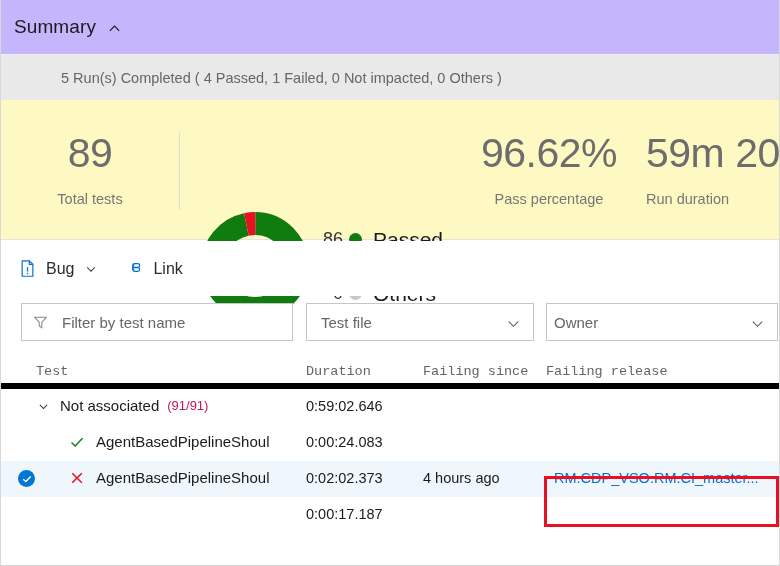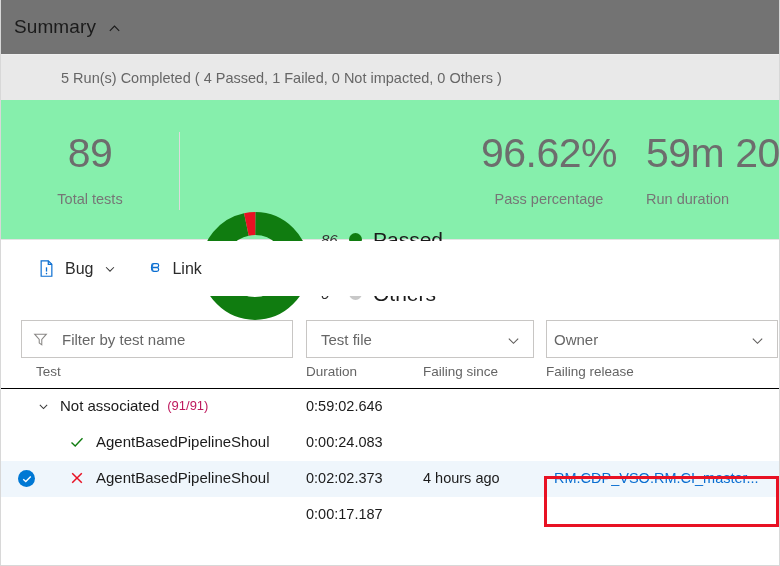--- a/index.html
+++ b/index.html
@@ -15,21 +15,21 @@
     width: 780px; height: 566px;
     background: #ffffff;
     border: 1px solid #d8d8d8;
     border-top: none;
     overflow: hidden;
   }
 
   
   .summary-header {
     position: absolute; left: 0; top: 0; width: 780px; height: 55px;
-    background: #737373;
+    background: #c4b5fd;
     display: flex; align-items: center;
     padding-left: 13px;
     border-bottom: 1px solid #eeeeee;
   }
   .summary-title {
     font-size: 19px; color: #1b1b1b; font-weight: 400; letter-spacing: .1px;
   }
   .chev-up {
     margin-left: 11px; display: inline-block;
     width: 15px; height: 15px; position: relative; top: 1px;
@@ -41,82 +41,82 @@
     position: absolute; left: 0; top: 55px; width: 780px; height: 45px;
     background: #e9e9e9;
     display: flex; align-items: center;
     padding-left: 60px;
   }
   .run-strip-text { font-size: 14.5px; color: #666666; }
 
   
   .stats {
     position: absolute; left: 0; top: 100px; width: 780px; height: 140px;
-    background: #86efac;
+    background: #fef9c3;
     border-bottom: 1px solid #e3e3e3;
   }
   .stat-block { position: absolute; text-align: center; }
   .big-num {
     font-size: 41px; color: #6d6d6d; font-weight: 400;
     line-height: 1; letter-spacing: -.5px; white-space: nowrap;
   }
   .stat-label { font-size: 14.5px; color: #767676; margin-top: 17px; white-space: nowrap; }
 
   #total-block { left: 34px; top: 33px; width: 110px; }
   .vdivider { position: absolute; left: 178px; top: 32px; width: 1px; height: 78px; background: #dcdcdc; }
 
   
   #donut { position: absolute; left: 198px; top: 110px; width: 112px; height: 112px; }
 
   
   #legend { position: absolute; left: 320px; top: 126px; width: 140px; }
   .legend-row { display: flex; align-items: center; height: 27px; }
   .legend-count {
-    width: 22px; font-size: 15px; color: #333; text-align: left; font-style: italic;
+    width: 22px; font-size: 18px; color: #333; text-align: right;
   }
   .legend-dot { width: 13px; height: 13px; border-radius: 50%; margin-left: 6px; }
   .legend-name { font-size: 21px; color: #1b1b1b; margin-left: 11px; }
 
   #pass-pct-block { left: 468px; top: 33px; width: 160px; }
   #duration-block { left: 645px; top: 33px; width: 180px; text-align: left; }
   #duration-block .stat-label { text-align: left; }
   #duration-block .big-num { text-align: left; }
 
   
   .toolbar {
     position: absolute; left: 0; top: 241px; width: 780px; height: 55px;
-    display: flex; align-items: center; padding-left: 36px; background:#fff;
+    display: flex; align-items: center; padding-left: 17px; background:#fff;
   }
   .tb-item { display: flex; align-items: center; cursor: default; }
   .tb-icon { width: 19px; height: 19px; display: inline-block; }
   .tb-label { font-size: 16px; color: #2b2b2b; margin-left: 9px; }
   .tb-chev { margin-left: 10px; width: 14px; height: 14px; display:inline-block; }
   #link-item { margin-left: 27px; }
 
   
-  .filters { position: absolute; left: 0; top: 320px; width: 780px; height: 42px; }
+  .filters { position: absolute; left: 0; top: 303px; width: 780px; height: 42px; }
   .fbox {
     position: absolute; top: 0; height: 38px;
     border: 1px solid #c8c6c4; background: #fff;
     display: flex; align-items: center;
   }
   #filter-name { left: 20px; width: 272px; padding-left: 10px; }
   #filter-testfile { left: 305px; width: 228px; padding-left: 14px; }
   #filter-owner { left: 545px; width: 232px; padding-left: 7px; }
   .funnel { width: 17px; height: 17px; display:inline-block; }
   .fbox-text { font-size: 15px; color: #666666; }
   #filter-name .fbox-text { margin-left: 13px; }
   .fchev {
     position: absolute; right: 12px; top: 12px; width: 15px; height: 15px;
   }
 
   
   .table { position: absolute; left: 0; top: 356px; width: 780px; }
   .thead {
-    position: relative; height: 33px; border-bottom: 1px solid #000000;
+    position: relative; height: 33px; border-bottom: 6px solid #000000; font-family: Liberation Mono, monospace;
   }
   .th { position: absolute; top: 8px; font-size: 13.5px; color: #646464; }
   #th-test { left: 35px; }
   #th-duration { left: 305px; }
   #th-failing-since { left: 422px; }
   #th-failing-release { left: 545px; }
 
   .row { position: relative; height: 36px; }
   .row.selected { background: #eff6fc; }
   .cell { position: absolute; font-size: 15px; color: #1b1b1b; white-space: nowrap; }

